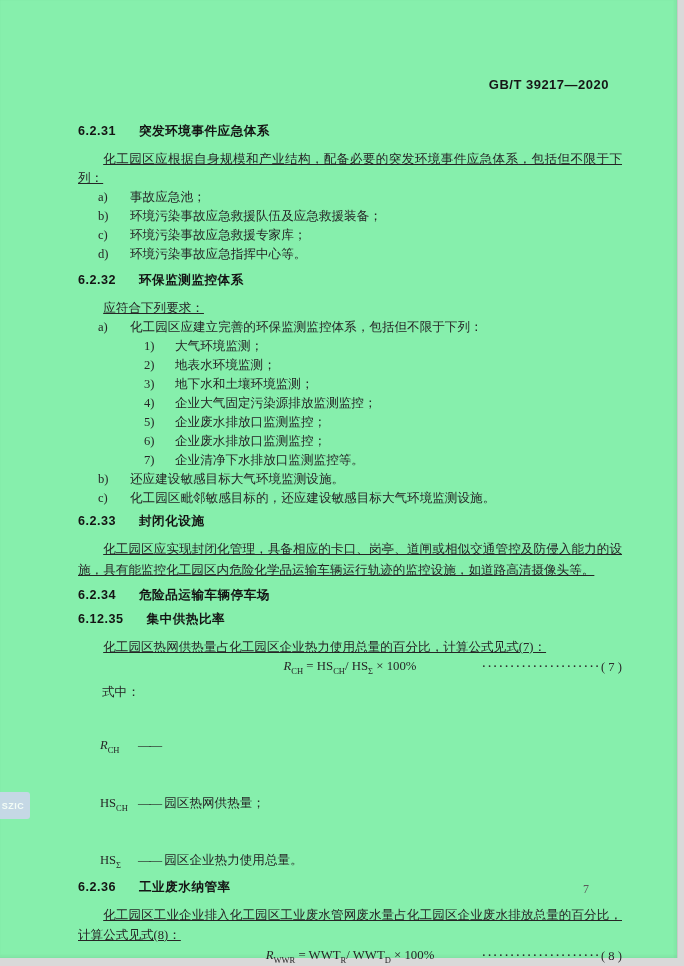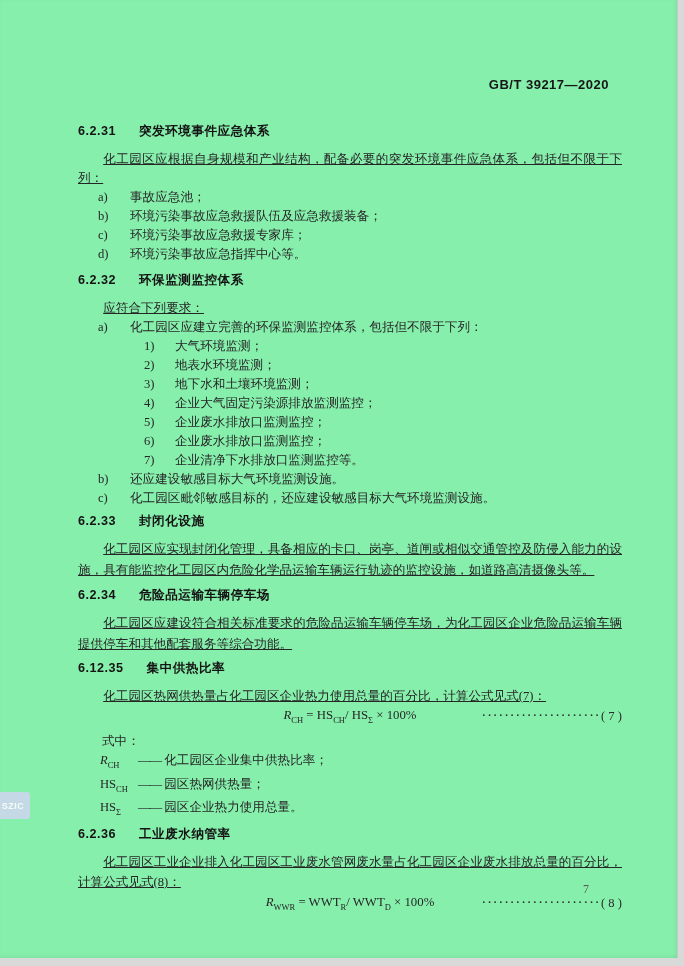--- a/index.html
+++ b/index.html
@@ -40,21 +40,21 @@
   .subli .lbl{width:31px;padding-left:66px;}
   .formula-row{position:relative;text-align:center;height:19px;}
   .formula{font-size:12.8px;white-space:pre;}
   .formula .var{font-style:italic;}
   .formula sub{font-size:8.5px;}
   .eq-leader{
     position:absolute;right:0;top:0;white-space:pre;font-size:12.6px;color:#2c2c2c;
   }
   .eq-leader .dots{letter-spacing:2px;font-weight:bold;font-size:11px;vertical-align:1px;}
   .where-label{margin:0;padding-left:24px;}
-  .def-row{display:flex;align-items:flex-start;padding-left:22px;}
+  .def-row{display:flex;align-items:flex-start;padding-left:22px;margin-top:34px;}
   .def-row .term{flex:0 0 38px;white-space:pre;}
   .def-row .term .var{font-style:italic;}
   .def-row .term sub{font-size:8.5px;}
   .def-row .dash{flex:0 0 auto;letter-spacing:-1px;margin-right:3px;}
   .def-row .desc{flex:1 1 auto;}
   
   .mt7{margin-top:7px;} .mt9{margin-top:9px;} .mt8{margin-top:8px;}
   .mt4{margin-top:4px;} .mt6{margin-top:6px;} .mt5{margin-top:5px;} .mt3{margin-top:3px;}
   .watermark{
     position:absolute;left:-4px;top:792px;width:34px;height:27px;
@@ -143,35 +143,33 @@
     </div>
 
     <div class="sec-head mt4">
       <span class="sec-no">6.2.33</span><span>封闭化设施</span>
     </div>
     <p class="para multi mt8">化工园区应实现封闭化管理，具备相应的卡口、岗亭、道闸或相似交通管控及防侵入能力的设施，具有能监控化工园区内危险化学品运输车辆运行轨迹的监控设施，如道路高清摄像头等。</p>
 
     <div class="sec-head mt6">
       <span class="sec-no">6.2.34</span><span>危险品运输车辆停车场</span>
     </div>
-    <p class="para multi mt8">化工园区应建设符合相关标准要求的危险品运输车辆停车场，为化工园区企业危险品运输车辆提供停车和其他配套服务等综合功能。</p>
 
     <div class="sec-head mt5">
       <span class="sec-no">6.12.35</span><span>集中供热比率</span>
     </div>
     <p class="para mt9">化工园区热网供热量占化工园区企业热力使用总量的百分比，计算公式见式(7)：</p>
     <div class="formula-row">
       <span class="formula"><span class="var">R</span><sub>CH</sub><span> = HS</span><sub>CH</sub><span>/ HS</span><sub>Σ</sub><span> × 100%</span></span>
       <span class="eq-leader"><span class="dots">·····················</span><span>( 7 )</span></span>
     </div>
     <p class="where-label mt7">式中：</p>
     <div class="def-row">
       <span class="term"><span class="var">R</span><sub>CH</sub></span>
       <span class="dash">——</span>
-      <span class="desc">化工园区企业集中供热比率；</span>
     </div>
     <div class="def-row">
       <span class="term"><span>HS</span><sub>CH</sub></span>
       <span class="dash">——</span>
       <span class="desc">园区热网供热量；</span>
     </div>
     <div class="def-row">
       <span class="term"><span>HS</span><sub>Σ</sub></span>
       <span class="dash">——</span>
       <span class="desc">园区企业热力使用总量。</span>

